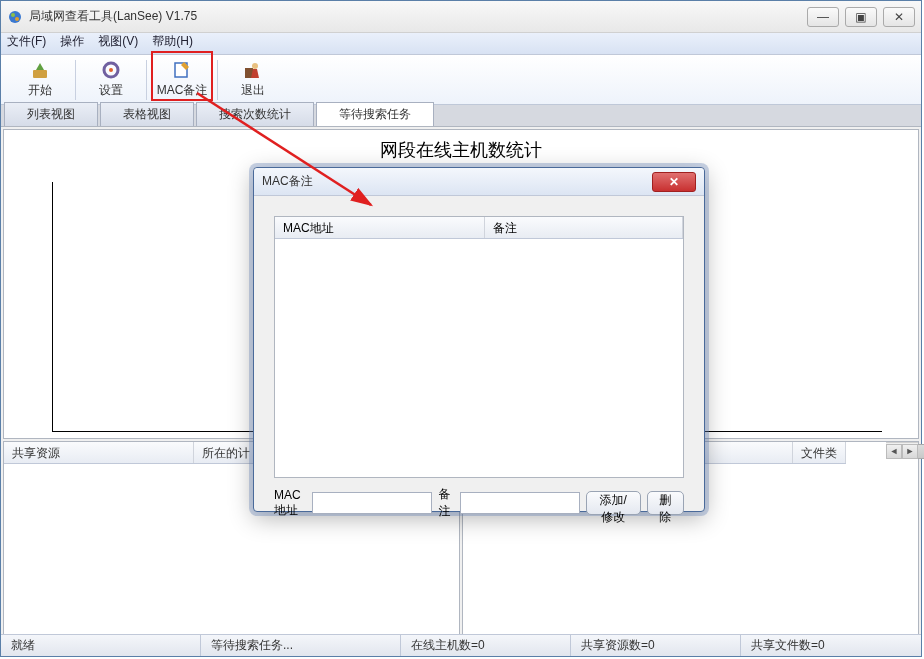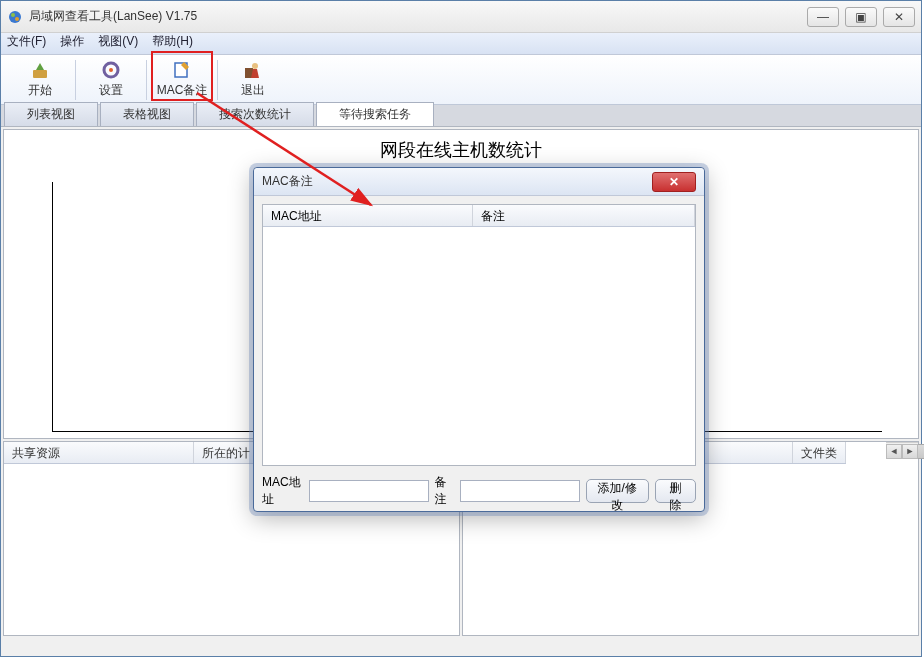--- a/index.html
+++ b/index.html
@@ -45,21 +45,21 @@
     .status-seg:nth-child(1){ width: 200px; }
     .status-seg:nth-child(2){ width: 200px; }
     .status-seg:nth-child(3){ width: 170px; }
     .status-seg:nth-child(4){ width: 170px; }
     
     
     .dialog { position: absolute; left: 252px; top: 166px; width: 452px; height: 345px; background: #f0f0f0; border: 1px solid #4a6a9a; box-shadow: 0 0 0 4px rgba(100,130,180,0.35), 0 6px 24px rgba(0,0,0,0.3); border-radius: 4px; }
     .dlg-title { height: 28px; background: linear-gradient(#f4f7fc,#dce5f3); display: flex; align-items: center; padding: 0 8px; font-size: 12px; color: #333; border-bottom: 1px solid #c0c8d8; border-radius: 4px 4px 0 0; }
     .dlg-title-text { flex:1; }
     .dlg-close { width: 44px; height: 20px; background: linear-gradient(#e07070,#c83030); border: 1px solid #a02020; border-radius: 3px; color: #fff; display: flex; align-items: center; justify-content: center; font-size: 12px; cursor: pointer; font-weight: bold; }
-    .dlg-body { padding: 8px; }
+    .dlg-body { padding: 20px; }
     .dlg-list { height: 262px; background: #fff; border: 1px solid #b0b6c0; overflow: hidden; }
     .dlg-list-header { height: 22px; background: linear-gradient(#fafbfd,#e8ecf3); border-bottom: 1px solid #c0c8d8; display: flex; font-size: 12px; }
     .dlg-col { padding: 3px 8px; border-right: 1px solid #d0d4dc; }
     .dlg-col.c1 { width: 210px; }
     .dlg-col.c2 { flex: 1; }
     .dlg-bottom { display: flex; align-items: center; gap: 6px; padding: 8px 0 0 0; font-size: 12px; }
     .dlg-input { height: 22px; border: 1px solid #a8b0c0; background: #fff; padding: 0 4px; font-size: 12px; }
     .dlg-btn { height: 24px; padding: 0 10px; background: linear-gradient(#fafbfd,#e4e8f0); border: 1px solid #9aa4b4; border-radius: 5px; font-size: 12px; cursor: pointer; }
     
     .arrow-svg { position: absolute; left: 190px; top: 84px; pointer-events: none; }
@@ -172,20 +172,27 @@
       <div class="hscroll">
         <div class="hscroll-arrow" style="left:0">◄</div>
         <div class="hscroll-track">
             <div class="hscroll-thumb"></div>
           </div>
         <div class="hscroll-arrow" style="right:0">►</div>
       </div>
     </div>
   </div>
 
+  <div class="statusbar">
+    <div class="status-seg">就绪</div>
+    <div class="status-seg">等待搜索任务...</div>
+    <div class="status-seg">在线主机数=0</div>
+    <div class="status-seg">共享资源数=0</div>
+    <div class="status-seg" style="flex:1;border-right:none">共享文件数=0</div>
+  </div>
 
   <div class="dialog">
     <div class="dlg-title">
       <span class="dlg-title-text">MAC备注</span>
       <div class="dlg-close">✕</div>
     </div>
     <div class="dlg-body">
       <div class="dlg-list">
         <div class="dlg-list-header">
           <div class="dlg-col c1">MAC地址</div>

